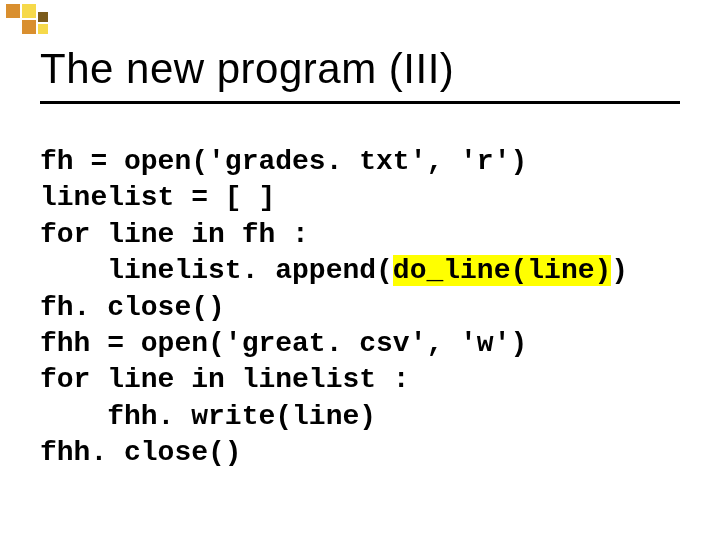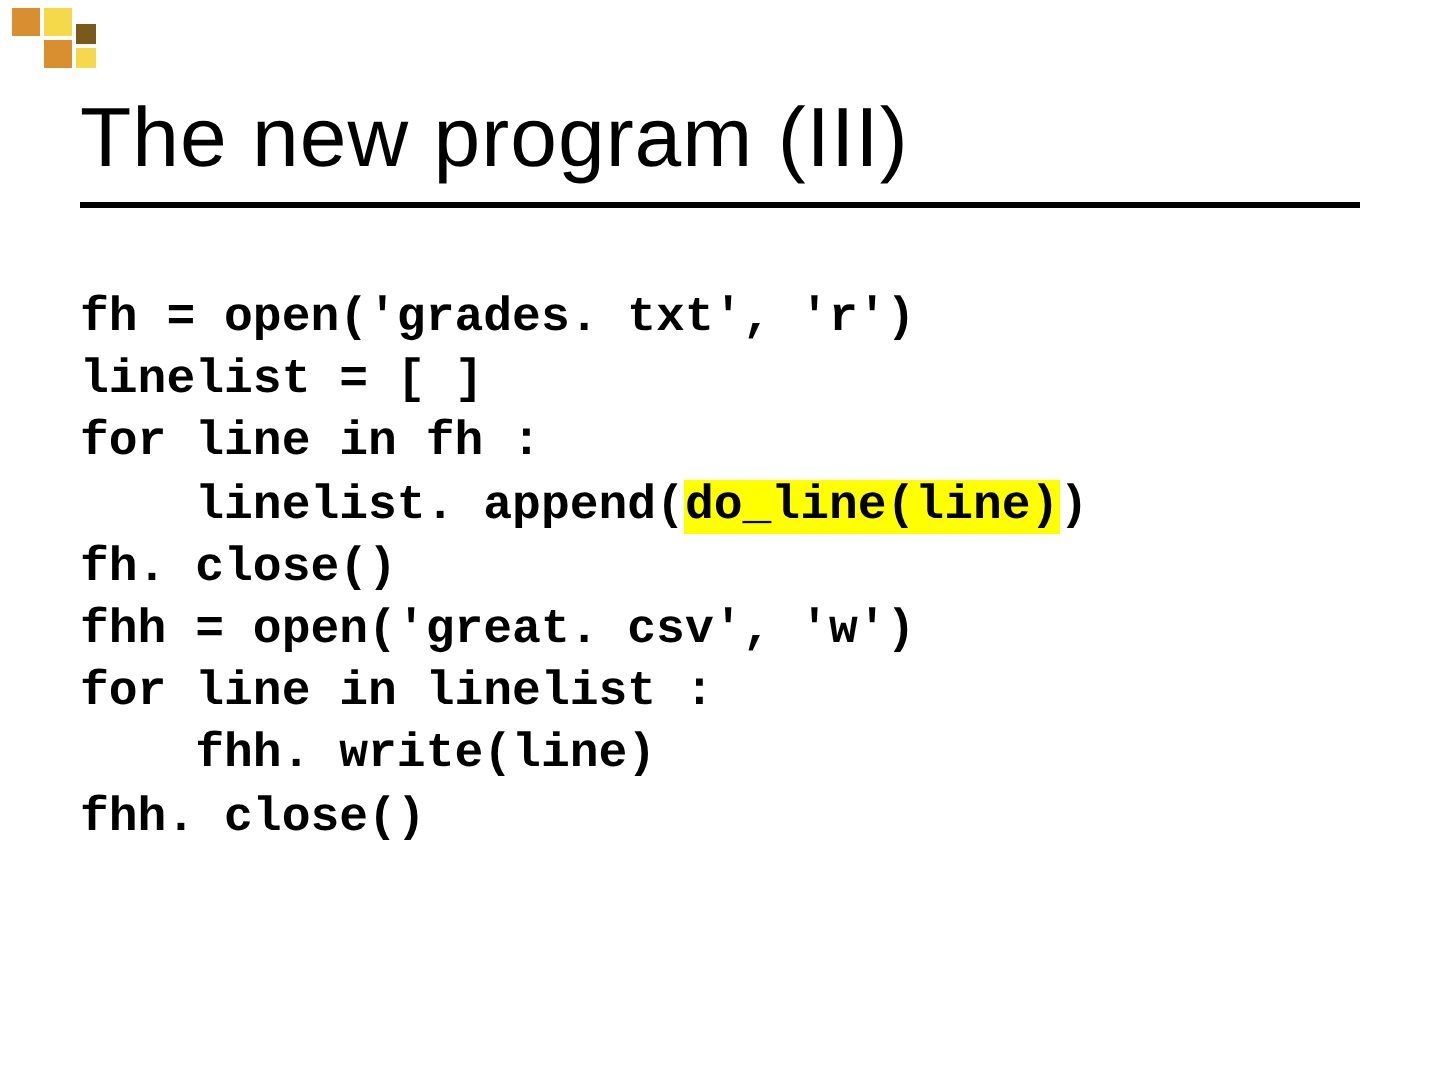--- a/index.html
+++ b/index.html
@@ -31,21 +31,21 @@
     letter-spacing: 0.5px;
   }
   .title-rule {
     height: 3px;
     background: #000;
     width: 640px;
   }
   .code-block {
     padding: 40px 56px 0 40px;
     font-family: Consolas, "Courier New", monospace;
-    font-size: 24px;
+    font-size: 28px;
     line-height: 1.3;
     white-space: pre;
     color: #000;
     font-weight: bold;
   }
   .hl {
     background: #ffff00;
   }
 </style>
 </head>

